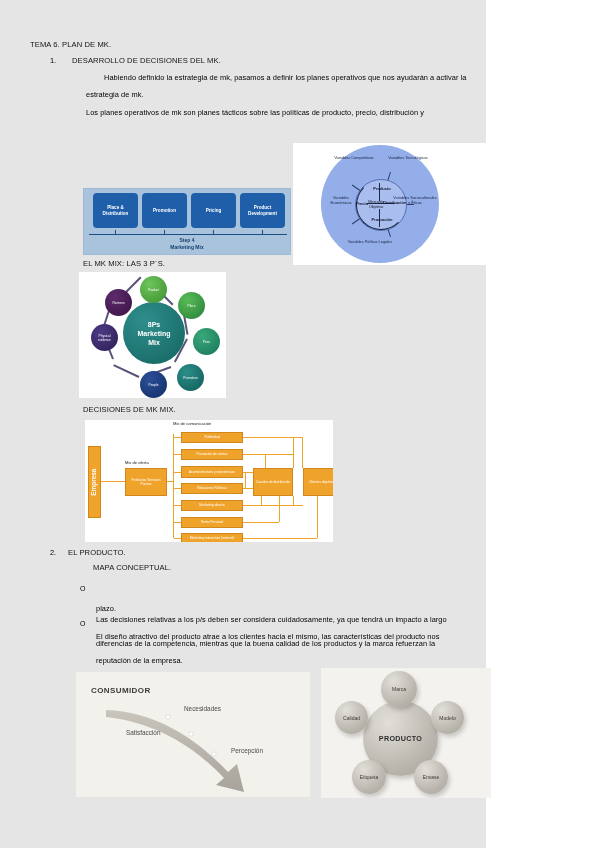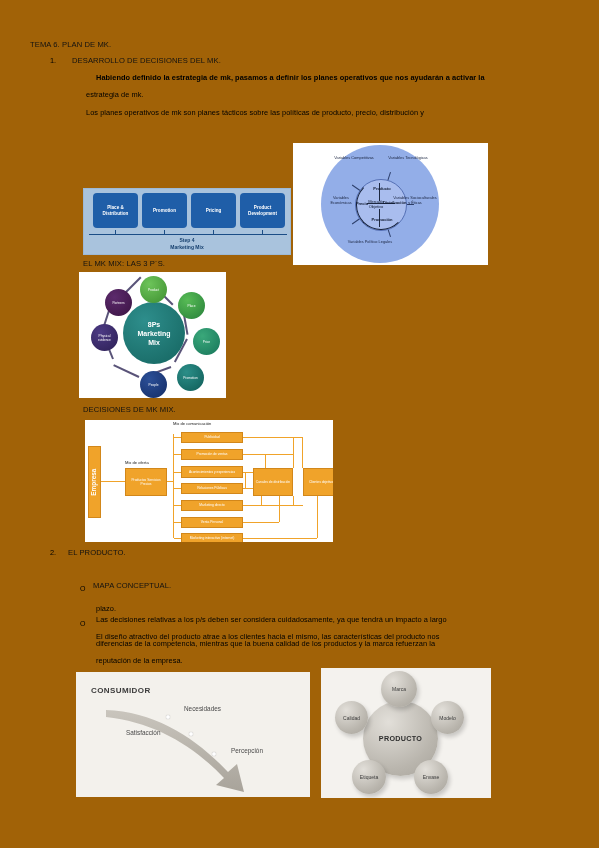--- a/index.html
+++ b/index.html
@@ -1,17 +1,17 @@
 <!DOCTYPE html>
 <html><head>
 <meta charset="utf-8">
 <style>
   html,body{margin:0;padding:0;background:#ffffff;}
   body{width:599px;height:848px;font-family:"Liberation Sans",sans-serif;color:#000;position:relative;overflow:hidden;}
-  .page{position:relative;width:599px;height:848px;background:#a16207;}
+  .page{position:relative;width:486px;height:848px;background:#e5e5e5;}
 
   
   .t{position:absolute;font-size:7.4px;line-height:10.2px;letter-spacing:.1px;color:#111;}
   .h1{font-size:7.6px;font-weight:400;}
   .num{position:absolute;font-size:7.4px;}
   .para{position:absolute;font-size:7.4px;line-height:17.6px;letter-spacing:.05px;}
   .bullet-o{position:absolute;font-size:7px;}
 
   
   .fig{position:absolute;overflow:hidden;}
@@ -79,30 +79,30 @@
 </head>
 <body>
 
 <div class="page">
 
   <div class="t h1" style="left:30px;top:40px;">TEMA 6.  PLAN DE MK.</div>
 
   <div class="num" style="left:50px;top:56px;">1.</div>
   <div class="t h1" style="left:72px;top:56px;">DESARROLLO DE DECISIONES DEL MK.</div>
 
-  <div class="para" style="left:96px;top:69px;font-weight:bold;">Habiendo definido la estrategia de mk, pasamos a definir los planes operativos que nos ayudarán a activar la</div>
+  <div class="para" style="left:104px;top:69px;">Habiendo definido la estrategia de mk, pasamos a definir los planes operativos que nos ayudarán a activar la</div>
   <div class="para" style="left:86px;top:86px;">estrategia de mk.</div>
   <div class="para" style="left:86px;top:104px;">Los planes operativos de mk son planes tácticos sobre las políticas de producto, precio, distribución y</div>
 
   <div class="t h1" style="left:83px;top:259px;">EL MK MIX: LAS 3 P´S.</div>
   <div class="t h1" style="left:83px;top:405px;">DECISIONES DE MK MIX.</div>
 
   <div class="num" style="left:50px;top:548px;">2.</div>
   <div class="t h1" style="left:68px;top:548px;">EL PRODUCTO.</div>
-  <div class="t h1" style="left:84px;top:581px;padding-left:9px;">MAPA CONCEPTUAL.</div>
+  <div class="t h1" style="left:84px;top:563px;padding-left:9px;">MAPA CONCEPTUAL.</div>
 
   <div class="bullet-o" style="left:80px;top:585px;">O</div>
   <div class="para" style="left:96px;top:583px;margin-top:28px;">Las decisiones relativas a los p/s deben ser considera cuidadosamente, ya que tendrá un impacto a largo</div>
   <div class="para" style="left:96px;top:600px;">plazo.</div>
 
   <div class="bullet-o" style="left:80px;top:620px;">O</div>
   <div class="para" style="left:96px;top:628px;">El diseño atractivo del producto atrae a los clientes hacia el mismo, las características del producto nos</div>
   <div class="para" style="left:96px;top:635px;">diferencias de la competencia, mientras que la buena calidad de los productos y la marca refuerzan la</div>
   <div class="para" style="left:96px;top:652px;">reputación de la empresa.</div>
 

